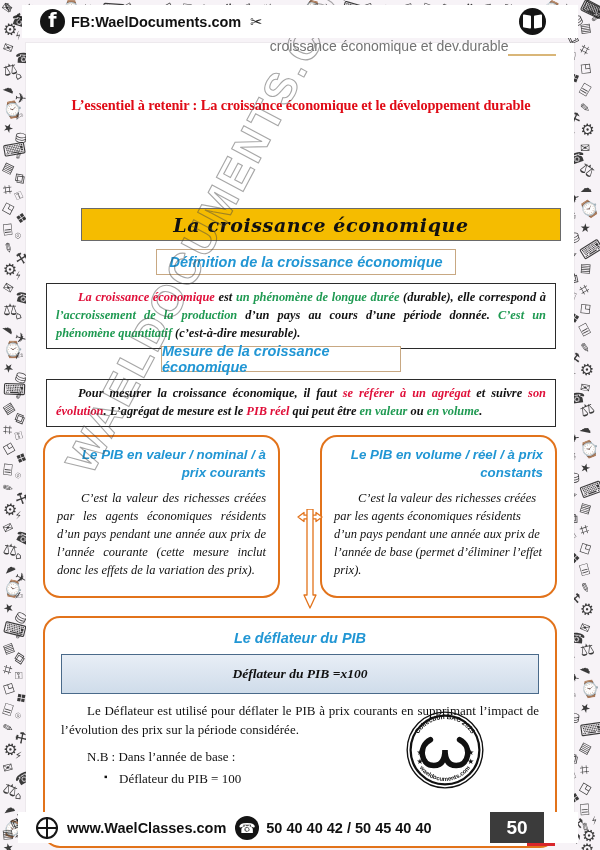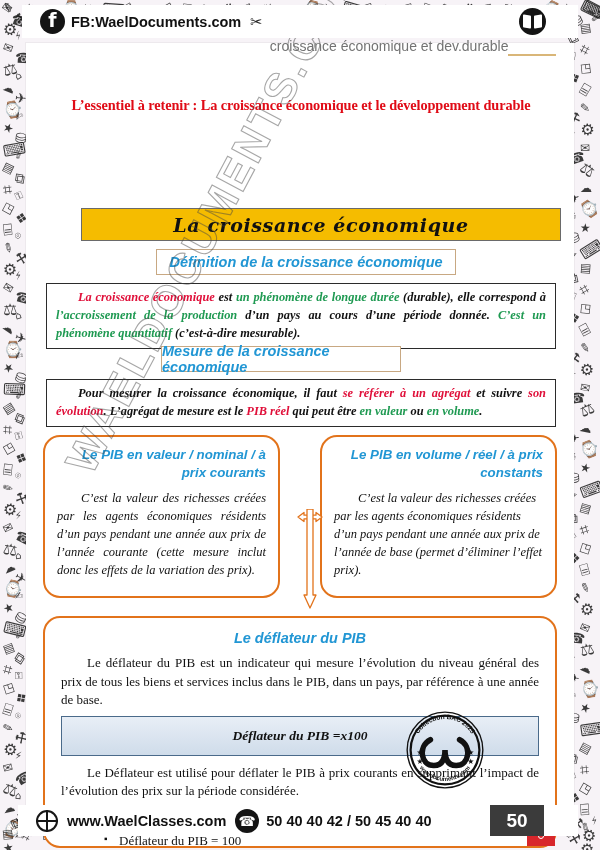--- a/index.html
+++ b/index.html
@@ -114,21 +114,21 @@
     width: 8px; height: 13px;
     background: #ffffff;
     border-radius: 1px;
   }
   .book-icon::before { left: 4px; transform: skewY(8deg); }
   .book-icon::after  { right: 4px; transform: skewY(-8deg); }
 
   
   .footer-bar {
     position: absolute;
-    left: 0; bottom: 12px;
+    left: 0; bottom: 5px;
     width: 556px; height: 35px;
     z-index: 30;
   }
   .footer-white {
     position: absolute;
     left: 18px; top: 2px;
     width: 560px; height: 31px;
     background: #ffffff;
     display: flex;
     align-items: center;
@@ -809,21 +809,20 @@
 
   <svg class="arrow-h" viewBox="0 0 26 12">
     <path d="M1 6 L7 1.5 L7 4.2 L19 4.2 L19 1.5 L25 6 L19 10.5 L19 7.8 L7 7.8 L7 10.5 Z" fill="#ffffff" stroke="#e2731b" stroke-width="1.3" stroke-linejoin="round"></path>
   </svg>
   <svg class="arrow-v" viewBox="0 0 14 100">
     <path d="M4 0 L4 86 L1 86 L7 99 L13 86 L10 86 L10 0 Z" fill="#ffffff" stroke="#e2731b" stroke-width="1.3" stroke-linejoin="round"></path>
   </svg>
 
   <div class="deflateur-box">
     <div class="deflateur-title">Le déflateur du PIB</div>
-    <p class="deflateur-p">Le déflateur du PIB est un indicateur qui mesure l’évolution du niveau général des prix de tous les biens et services inclus dans le PIB, dans un pays, par référence à une année de base.</p>
 
     <div class="formula-box">
       <span>Déflateur du PIB =</span>
       <span>x100</span>
     </div>
 
     <p class="deflateur-p">Le Déflateur est utilisé pour déflater le PIB à prix courants en supprimant l’impact de l’évolution des prix sur la période considérée.</p>
     <div class="nb-line">N.B : Dans l’année de base :</div>
     <ul class="bullets">
       <li>Déflateur du PIB = 100</li>

